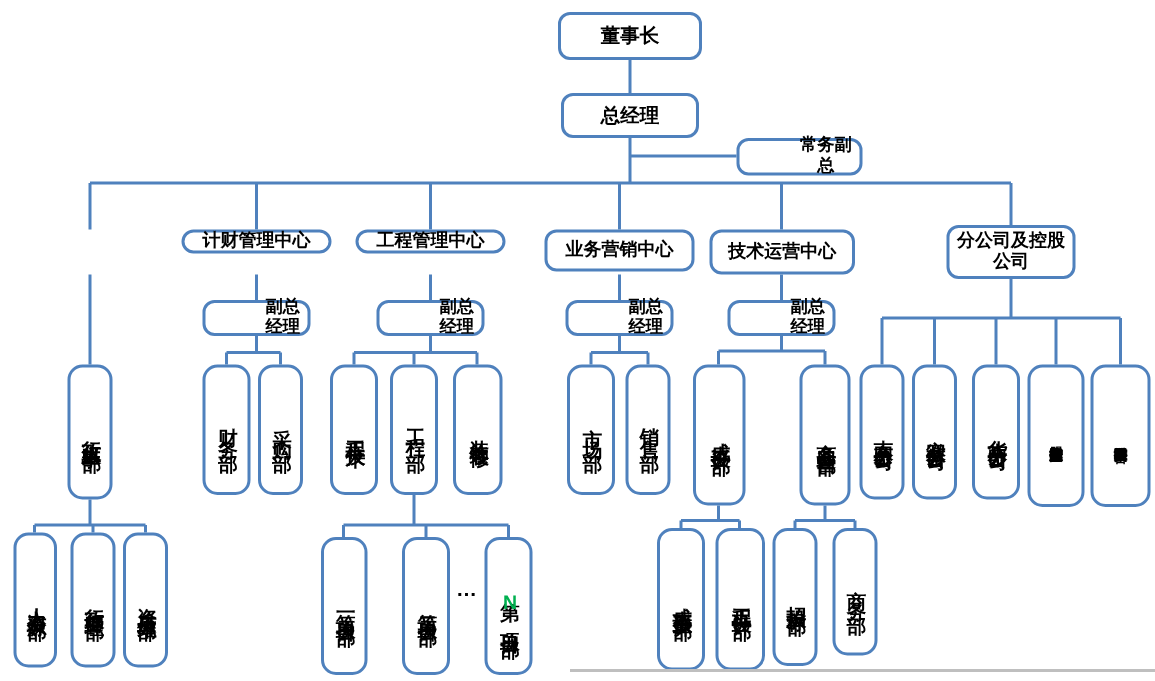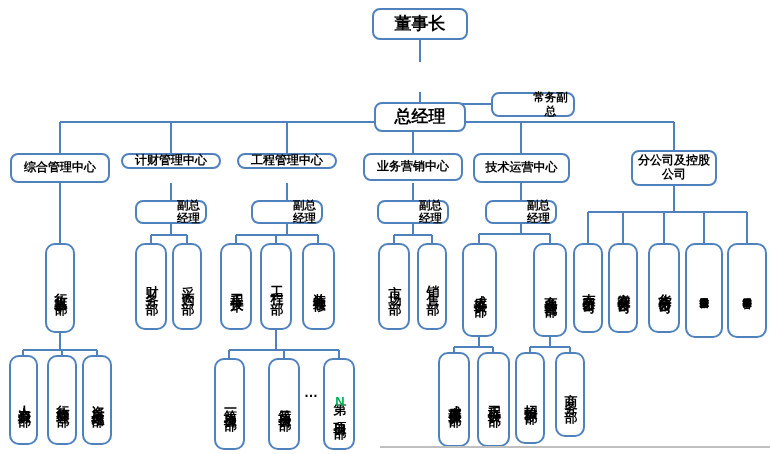--- a/index.html
+++ b/index.html
@@ -8,21 +8,21 @@
     position:relative; width:770px; height:454px; background:#ffffff;
     overflow:hidden;
   }
   svg.wires { position:absolute; left:0; top:0; pointer-events:none; }
   .wire { stroke:#4f81bd; stroke-width:2; fill:none; }
   .box {
     position:absolute; background:#ffffff;
     border:2px solid #4f81bd; border-radius:8px;
     display:flex; align-items:center; justify-content:center;
     font-weight:bold; color:#000; text-align:center;
-    font-size:17px; line-height:1.15;
+    font-size:13px; line-height:1.15;
   }
   .h-box { padding:1px 2px; }
   .v-box {
     writing-mode:vertical-rl; text-orientation:upright;
     border-radius:10px; font-size:13px; letter-spacing:2px; padding:3px 0;
   }
   .sp3 { letter-spacing:8px; }
   .small-v { font-size:9px; letter-spacing:0; line-height:1.15; padding:2px 1px; }
   .two-line { font-size:12px; padding:2px 5px; }
   .mid { font-size:12px; }
@@ -51,24 +51,23 @@
       M413 224 V235 M394 235 H432 M394 235 V243 M432 235 V243
       M521 224 V234 M479 234 H550 M479 234 V243 M550 234 V243
       M479 337 V347 M454 347 H493 M454 347 V352 M493 347 V352
       M550 337 V347 M530 347 H570 M530 347 V352 M570 347 V352
       M674 186 V212 M588 212 H747
       M588 212 V243 M623 212 V243 M664 212 V243 M704 212 V243 M747 212 V243
       M60 333 V350 M23 350 H97 M23 350 V355 M62 350 V355 M97 350 V355"></path>
   </svg>
 
   <div class="box h-box" style="left:372px;top:8px;width:96px;height:32px;">董事长</div>
-  <div class="box h-box" style="left:374px;top:62px;width:92px;height:30px;margin-top:40px;">总经理</div>
+  <div class="box h-box" style="left:374px;top:62px;width:92px;height:30px;">总经理</div>
   <div class="box h-box sm" style="left:491px;top:92px;width:84px;height:25px;">常务副总</div>
 
-  <div class="box h-box mid" style="left:10px;top:153px;width:100px;height:30px;">综合管理中心</div>
   <div class="box h-box mid" style="left:121px;top:153px;width:100px;height:16px;">计财管理中心</div>
   <div class="box h-box mid" style="left:237px;top:153px;width:100px;height:16px;">工程管理中心</div>
   <div class="box h-box mid" style="left:363px;top:153px;width:100px;height:28px;">业务营销中心</div>
   <div class="box h-box mid" style="left:473px;top:153px;width:97px;height:30px;">技术运营中心</div>
   <div class="box h-box two-line" style="left:631px;top:150px;width:86px;height:36px;">分公司及控股公司</div>
 
   <div class="box h-box sm" style="left:135px;top:200px;width:72px;height:24px;">副总经理</div>
   <div class="box h-box sm" style="left:251px;top:200px;width:72px;height:24px;">副总经理</div>
   <div class="box h-box sm" style="left:377px;top:200px;width:72px;height:24px;">副总经理</div>
   <div class="box h-box sm" style="left:485px;top:200px;width:72px;height:24px;">副总经理</div>

